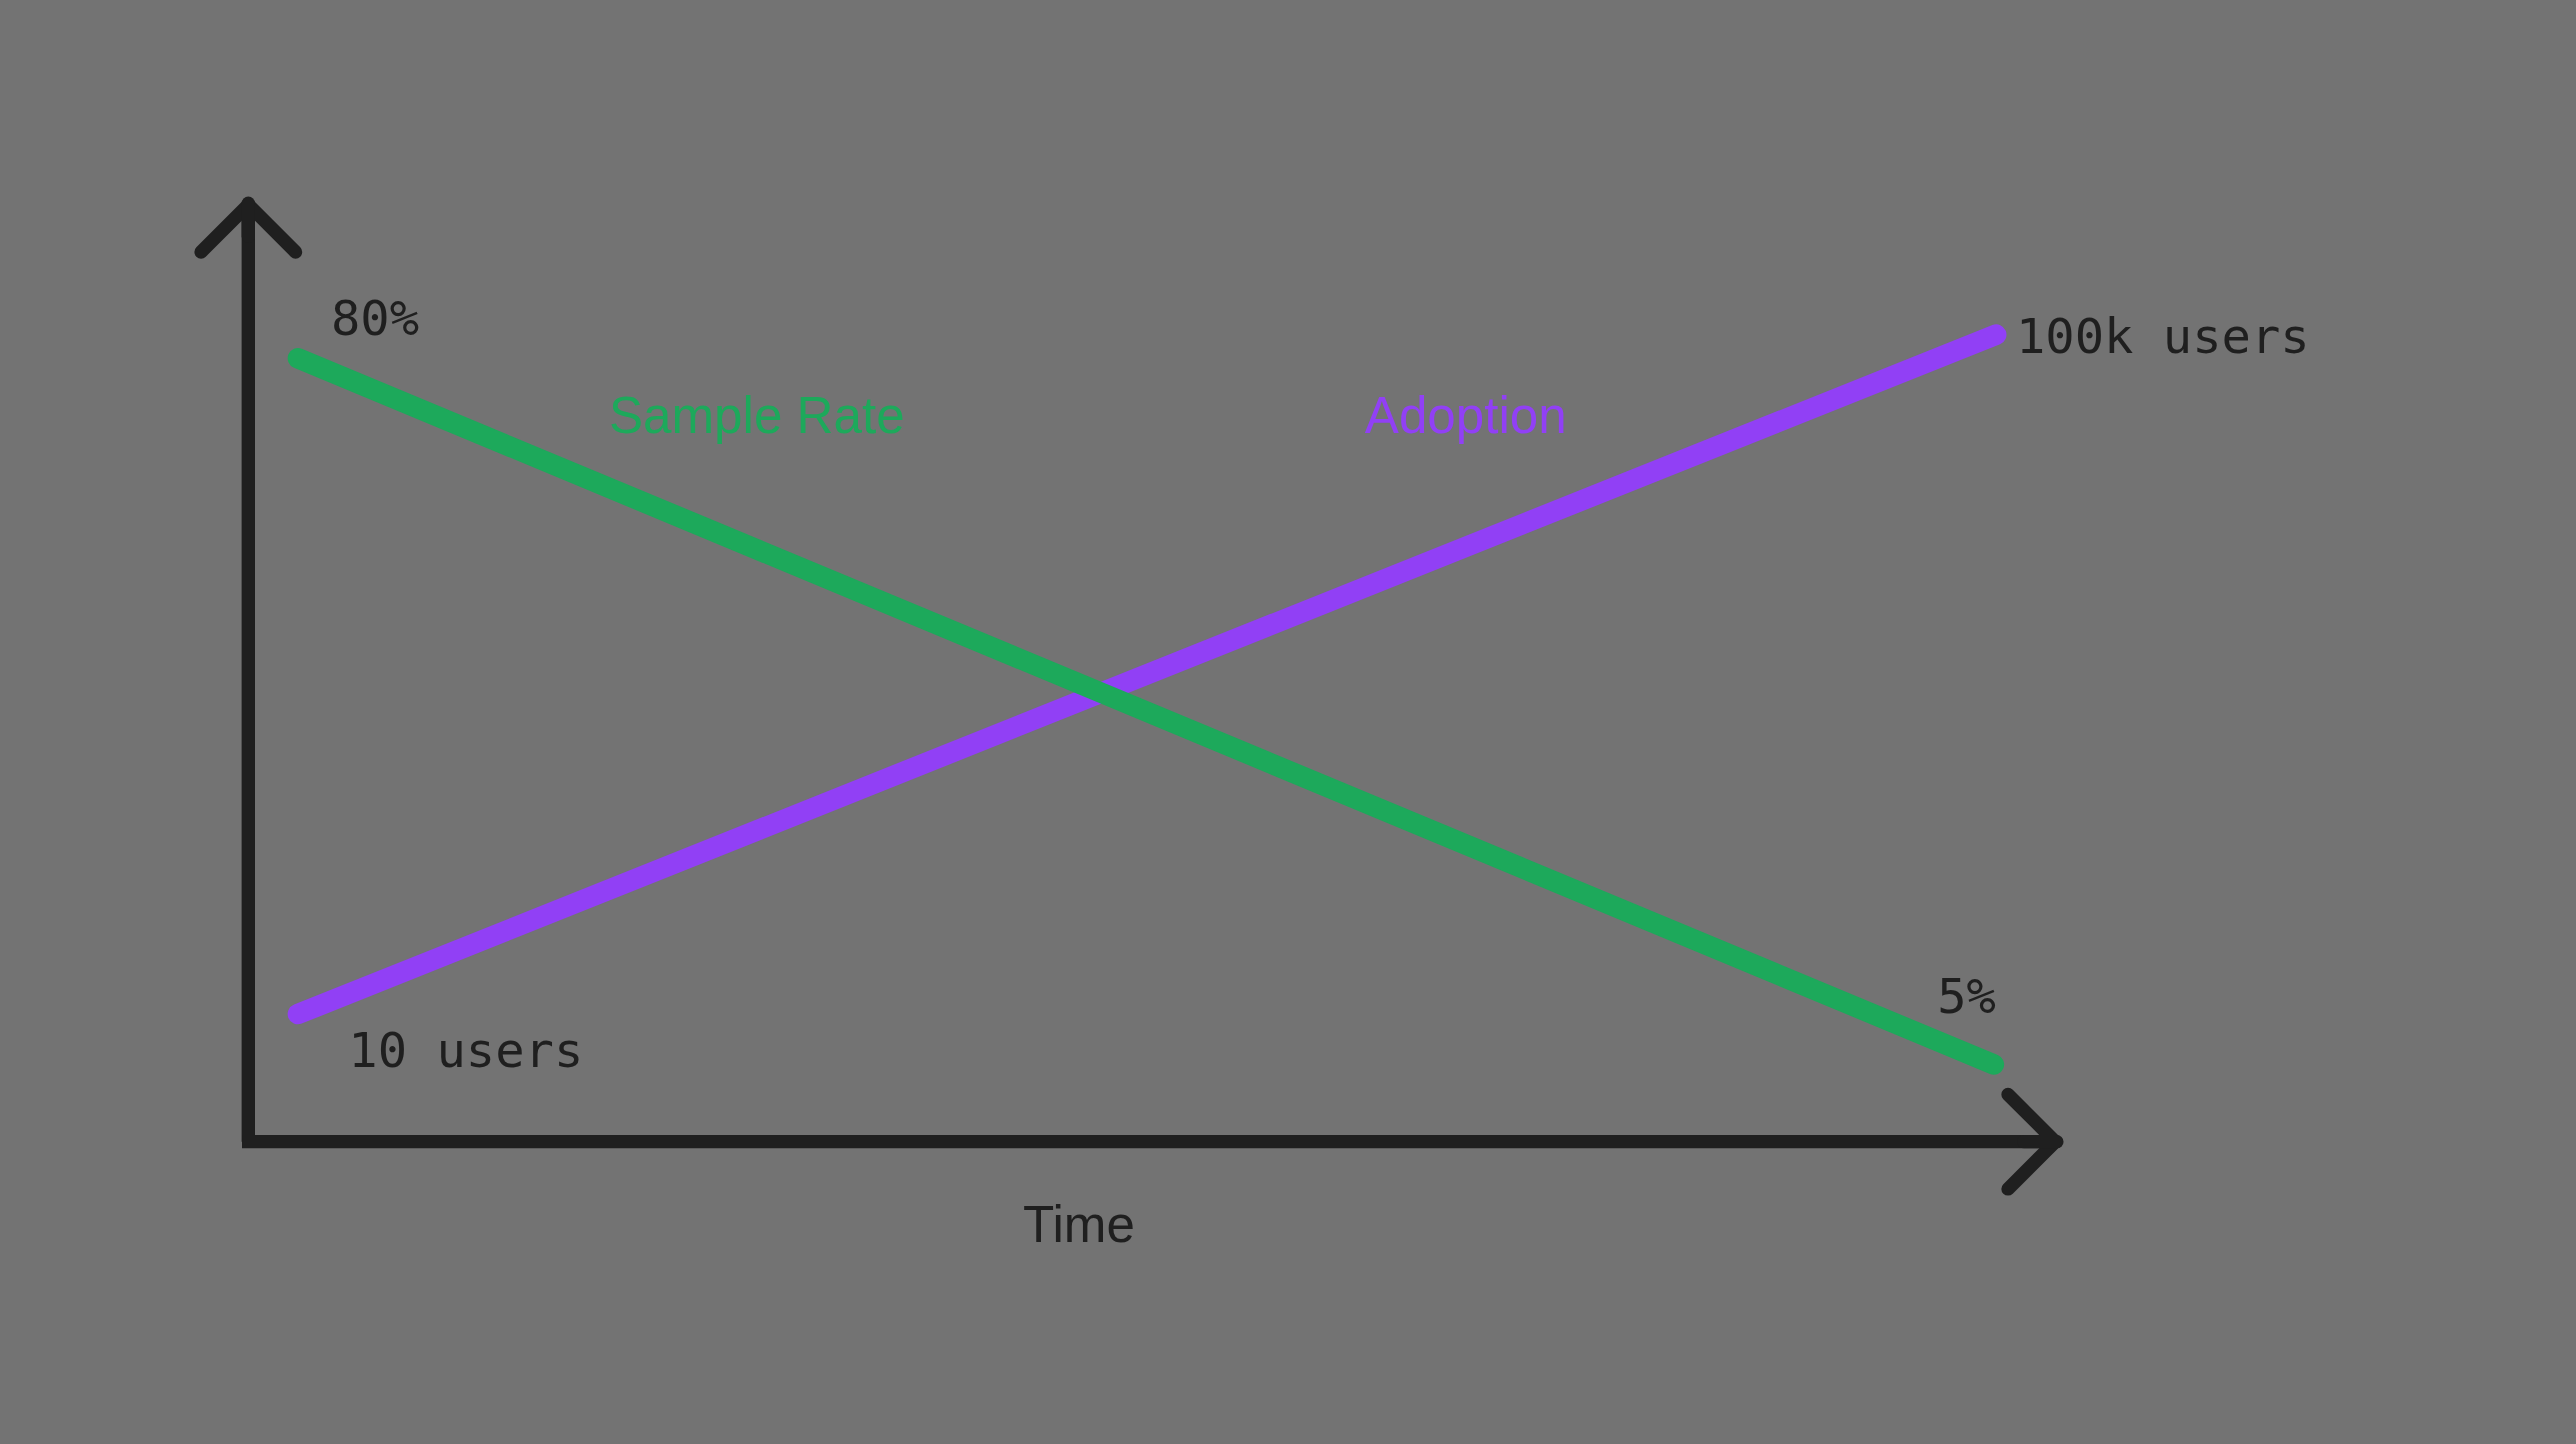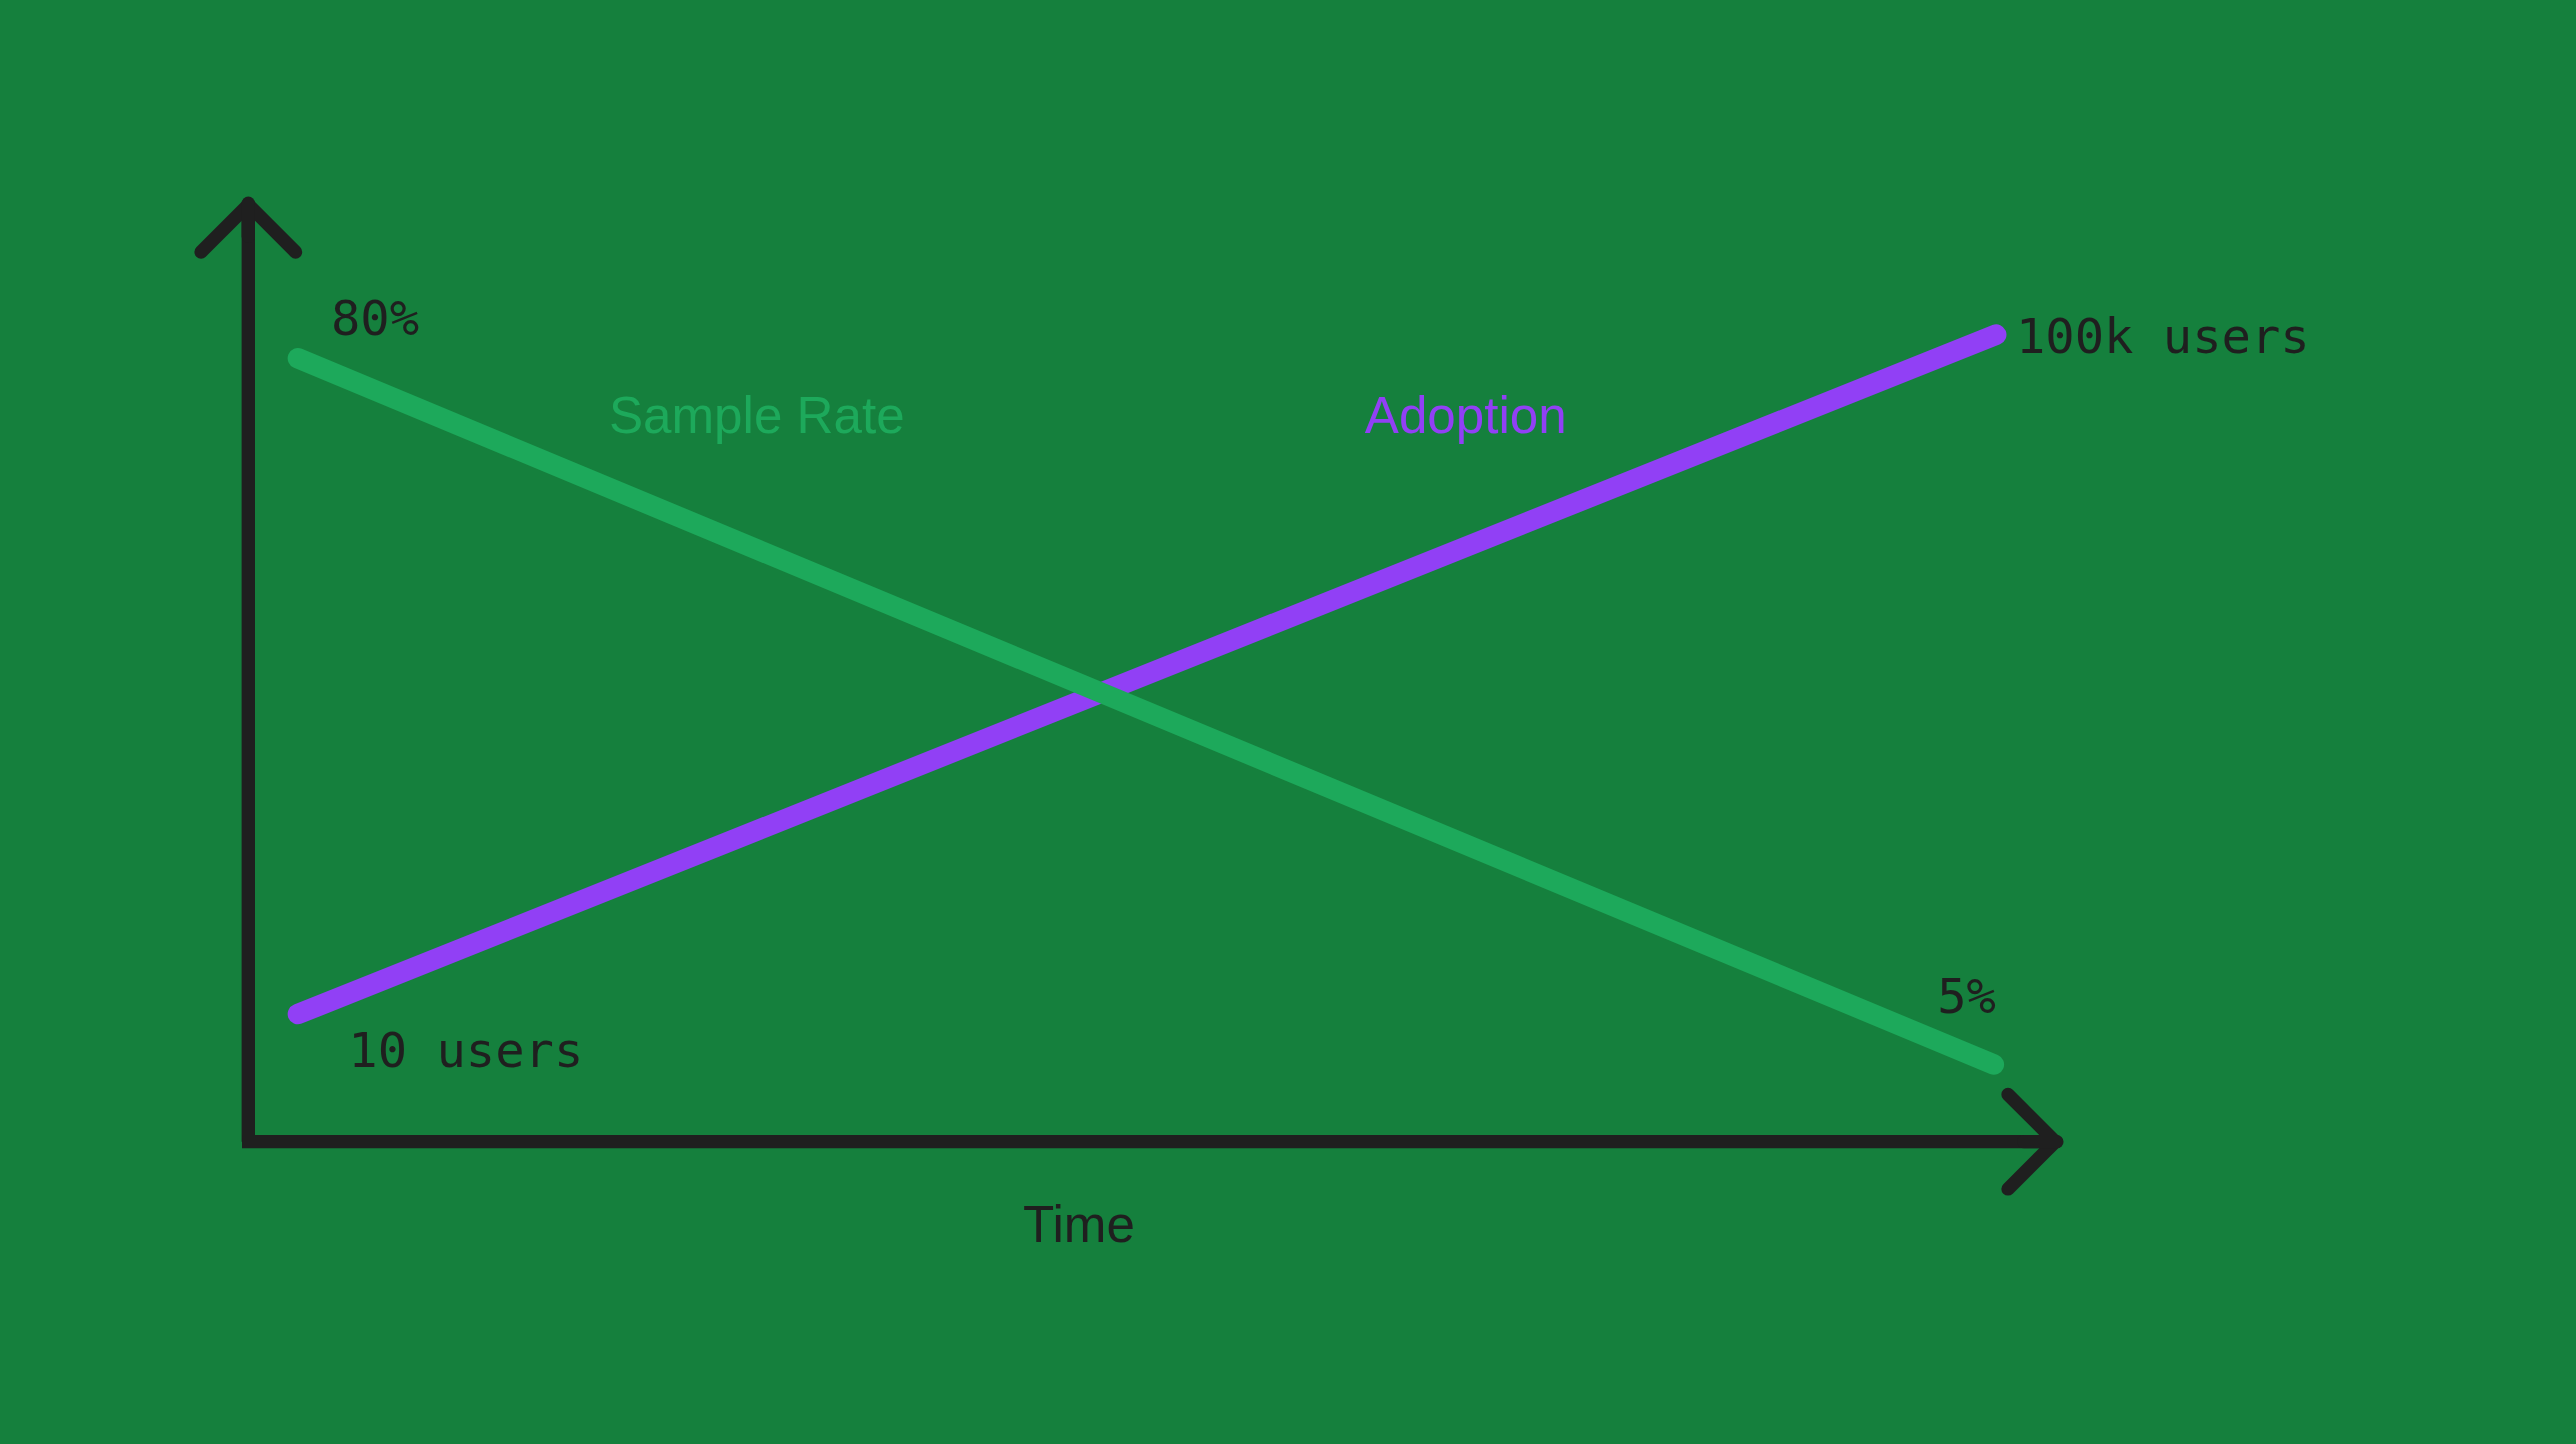--- a/index.html
+++ b/index.html
@@ -8,21 +8,21 @@
     padding: 0;
     background: #ffffff;
   }
   body {
     font-family: "Liberation Sans", sans-serif;
   }
   #chart-root {
     position: relative;
     width: 2576px;
     height: 1444px;
-    background: #15803d;
+    background: #737373;
     overflow: hidden;
   }
   #chart-svg {
     position: absolute;
     top: 0;
     left: 0;
     width: 2576px;
     height: 1444px;
     display: block;
   }

